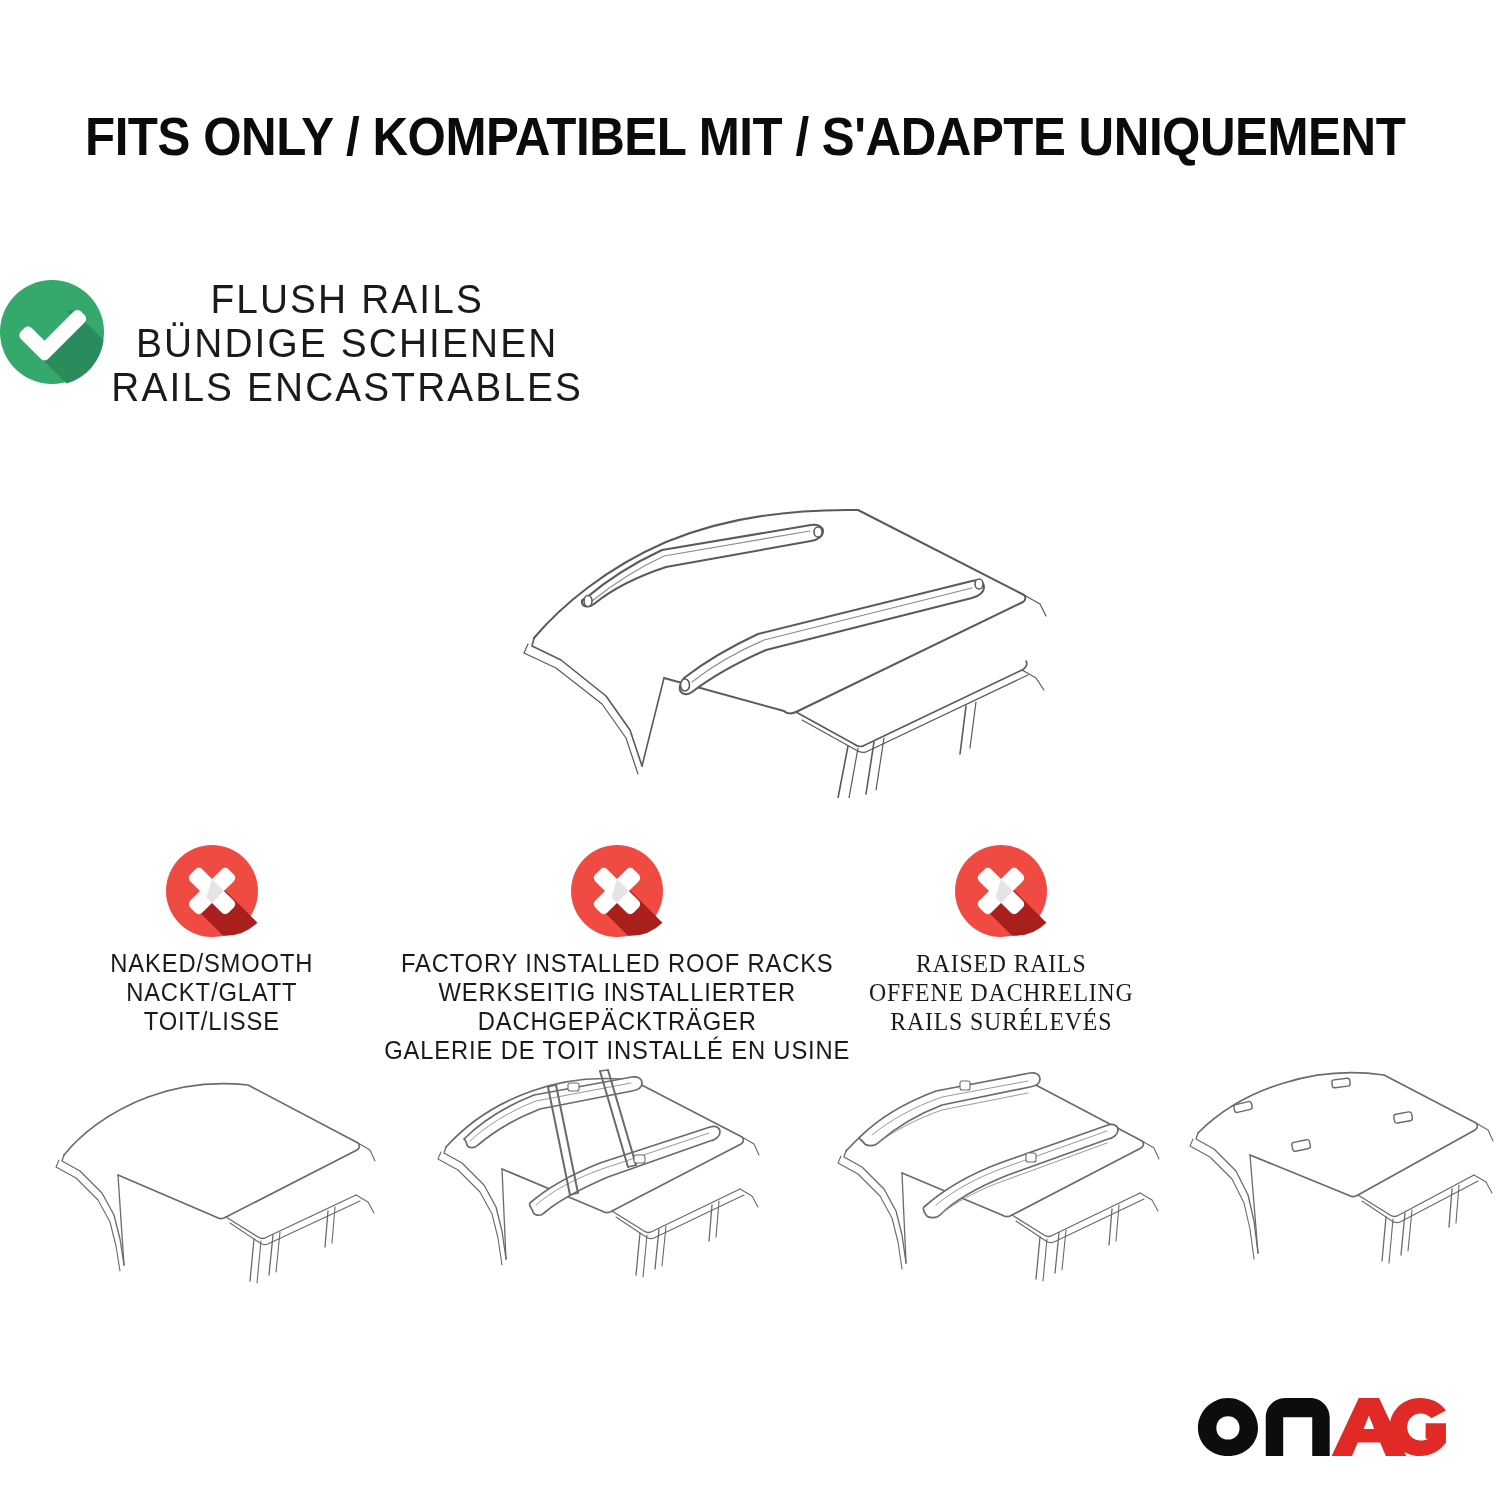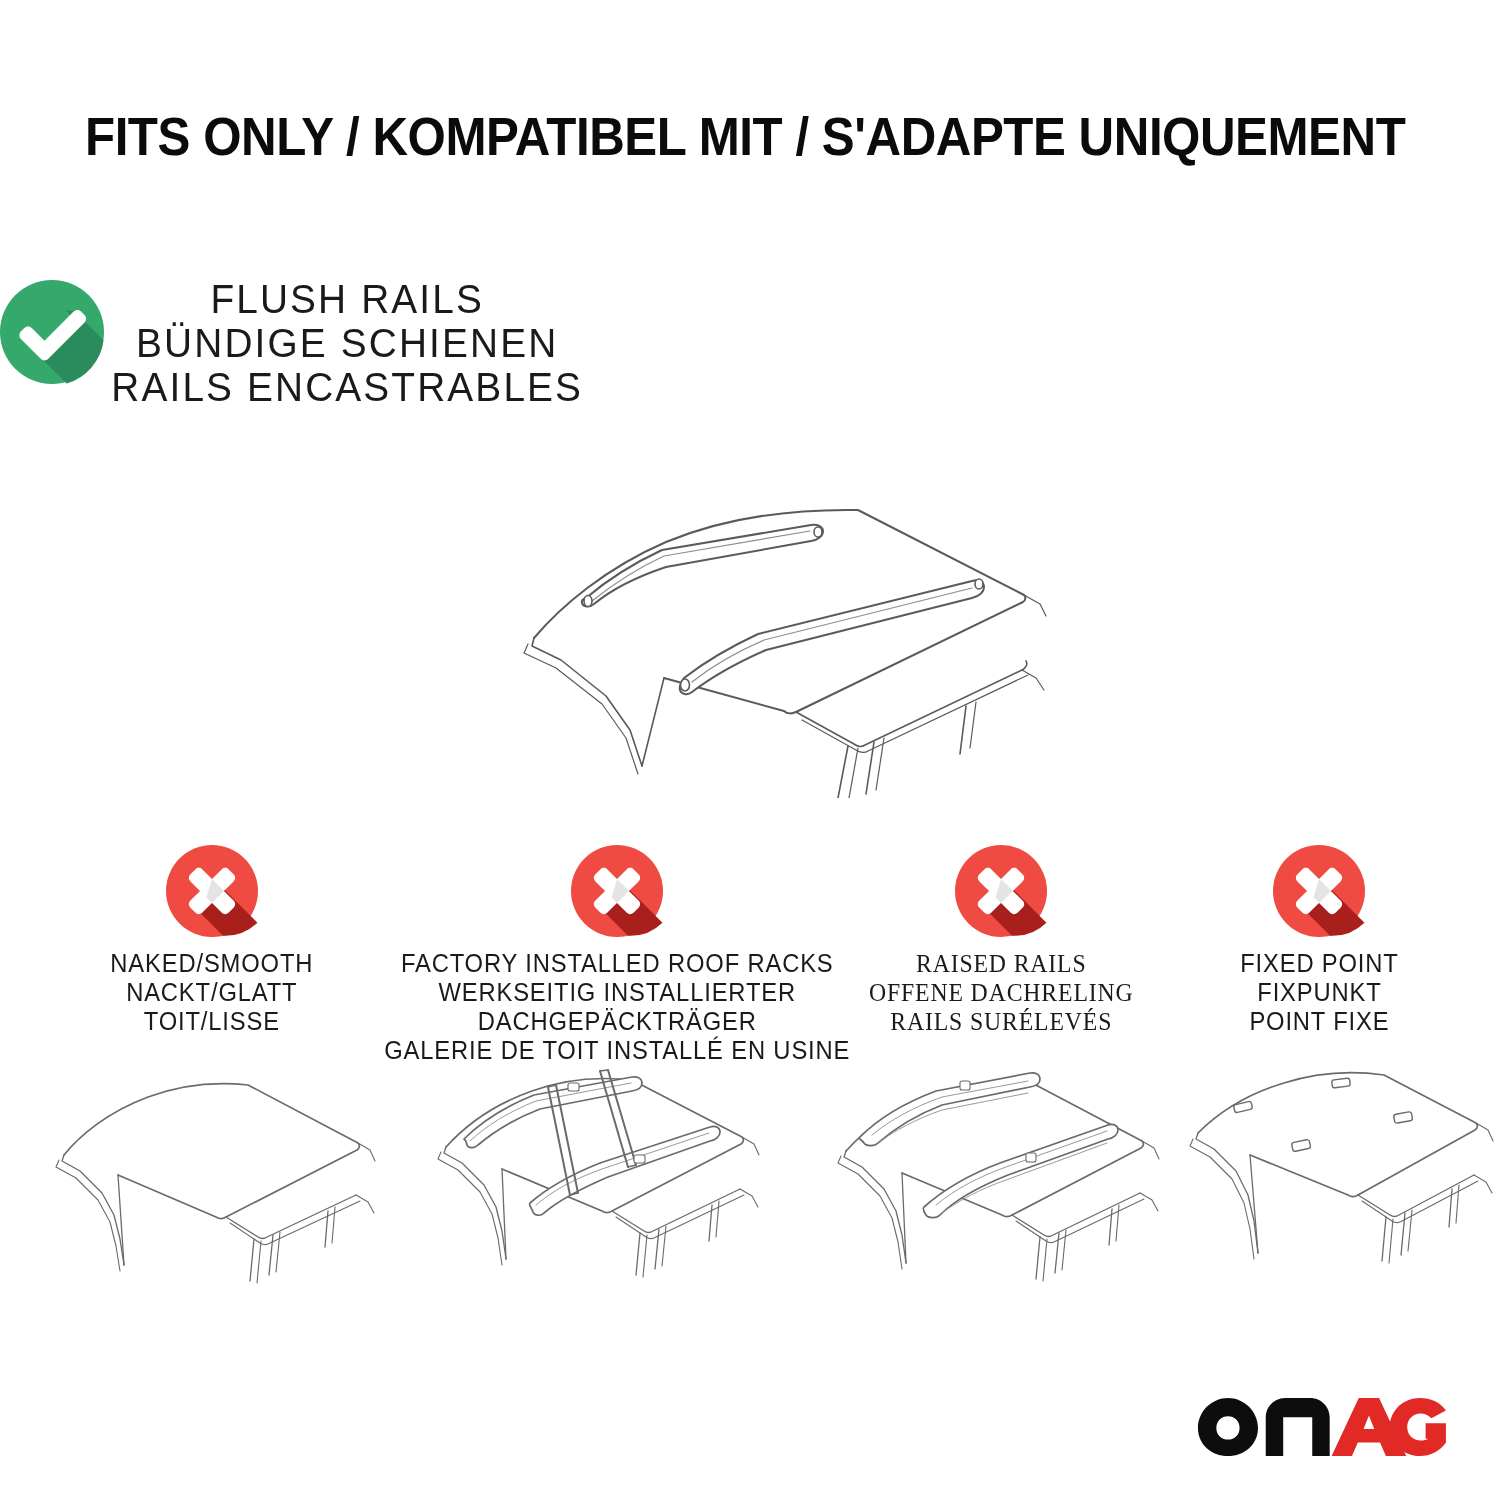--- a/index.html
+++ b/index.html
@@ -252,42 +252,20 @@
         <path d="M50 37 L63 50 L50 63 L44 57 Z" fill="#e4e4e4"></path>
       </svg>
     </div>
     <div class="col-labels">
       <div>RAISED RAILS</div>
       <div>OFFENE DACHRELING</div>
       <div>RAILS SURÉLEVÉS</div>
     </div>
   </div>
 
-  <div class="col col-4">
-    <div class="badge-wrap">
-      <svg viewBox="0 0 100 100" xmlns="http://www.w3.org/2000/svg">
-        <circle cx="50" cy="50" r="50" fill="#ef4b42"></circle>
-        <path d="M57 42 L99.4 84.4 A50 50 0 0 1 62 98.6 L30 66.5 L40 56 Z" fill="#a81f1c"></path>
-        <path d="M73.7 32.1 L67.9 26.3 C65.9 24.3 62.7 24.3 60.7 26.3
-                 L50 37 L39.3 26.3 C37.3 24.3 34.1 24.3 32.1 26.3
-                 L26.3 32.1 C24.3 34.1 24.3 37.3 26.3 39.3 L37 50
-                 L26.3 60.7 C24.3 62.7 24.3 65.9 26.3 67.9 L32.1 73.7
-                 C34.1 75.7 37.3 75.7 39.3 73.7 L50 63 L60.7 73.7
-                 C62.7 75.7 65.9 75.7 67.9 73.7 L73.7 67.9
-                 C75.7 65.9 75.7 62.7 73.7 60.7 L63 50 L73.7 39.3
-                 C75.7 37.3 75.7 34.1 73.7 32.1 Z" fill="#ffffff"></path>
-        <path d="M50 37 L63 50 L50 63 L44 57 Z" fill="#e4e4e4"></path>
-      </svg>
-    </div>
-    <div class="col-labels">
-      <div>FIXED POINT</div>
-      <div>FIXPUNKT</div>
-      <div>POINT FIXE</div>
-    </div>
-  </div>
 </div>
 
 <div class="cars-row">
 
   <div class="car-slot car-1">
     <svg viewBox="0 0 360 240" xmlns="http://www.w3.org/2000/svg" fill="none" stroke="#6a6a6a" stroke-width="1.7" stroke-linecap="round" stroke-linejoin="round">
       <path d="M24 100 C40 80 68 57 108 42 C146 28 180 27 208 30
                L318 88 C320 90 320 93 317 95 L186 162
                C183 164 179 164 176 162 L78 120"></path>
       <path d="M24 100 L22 106 L40 116 L62 138 L74 160 L80 184 L84 210" stroke-width="1.3"></path>

